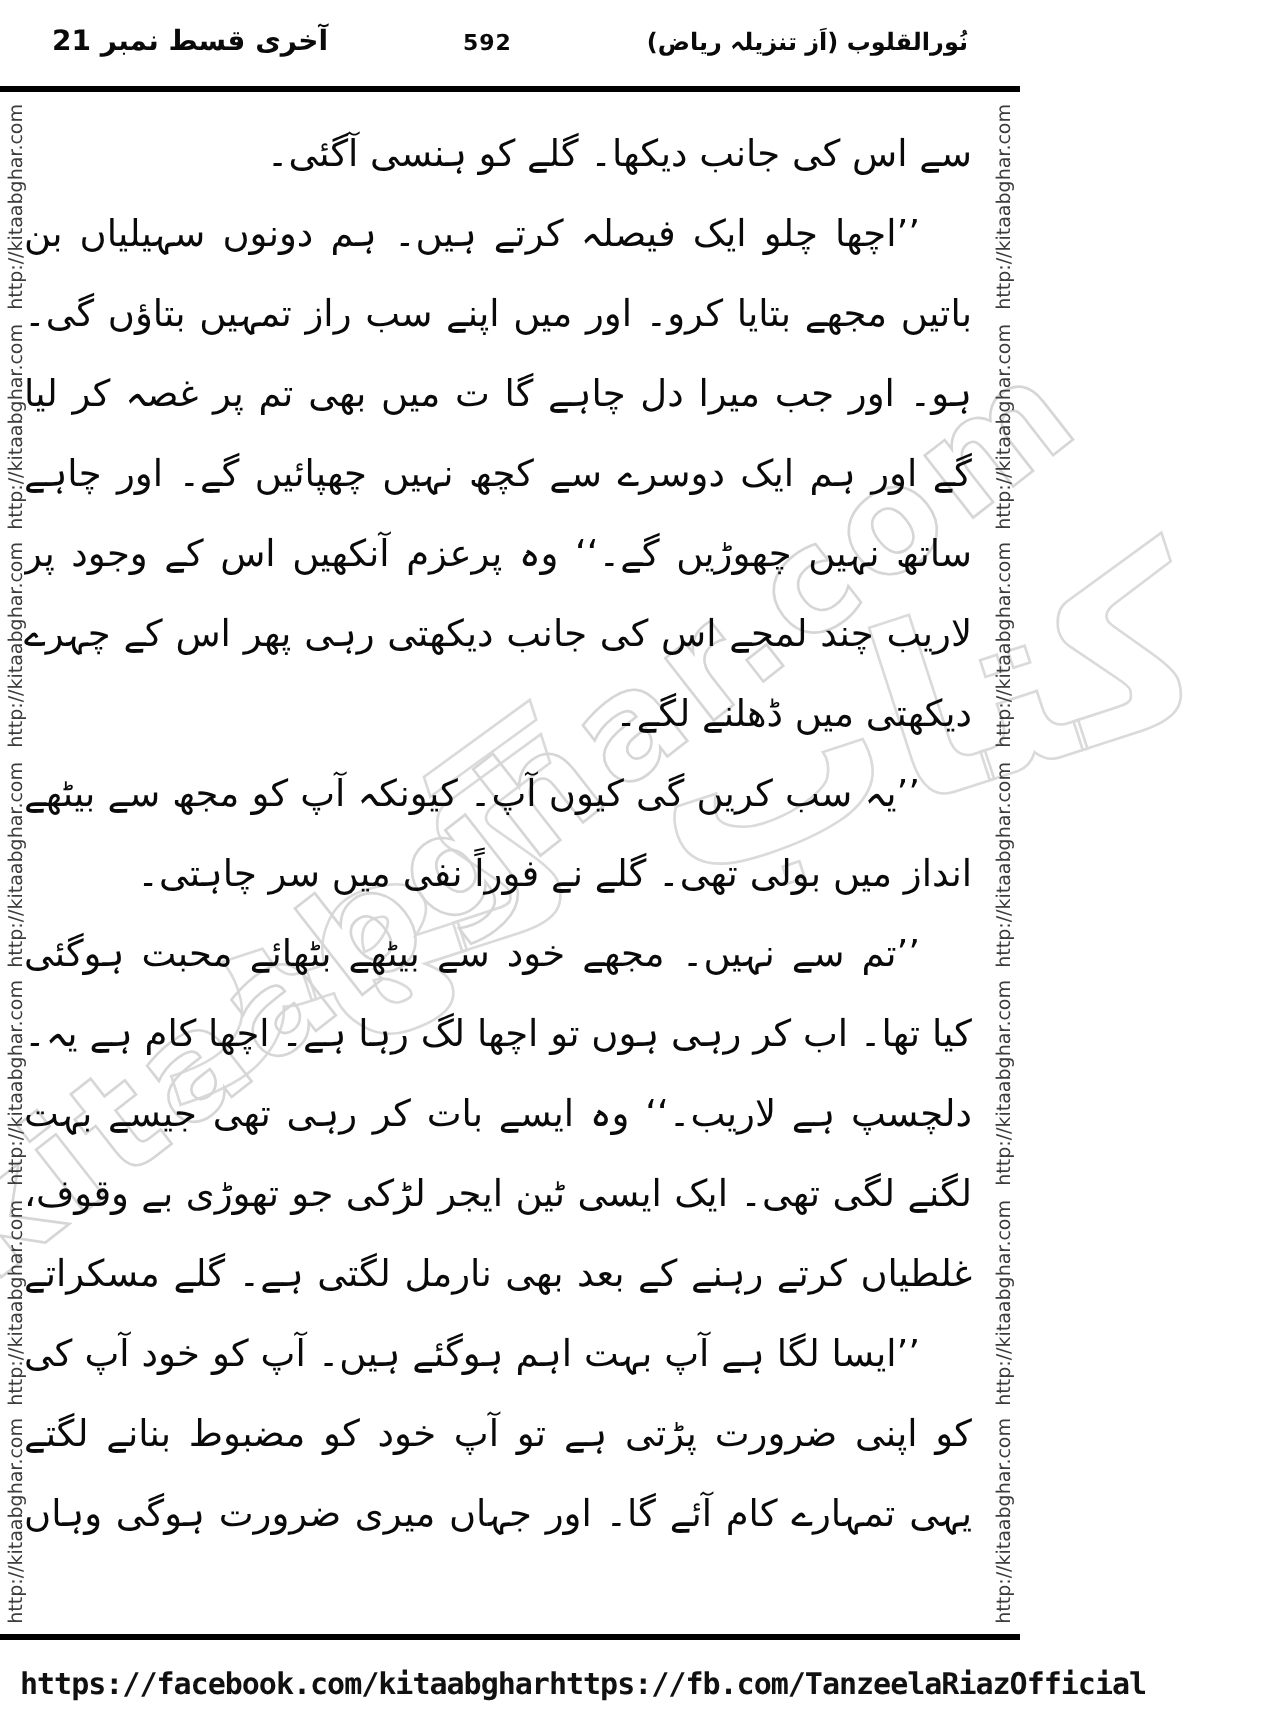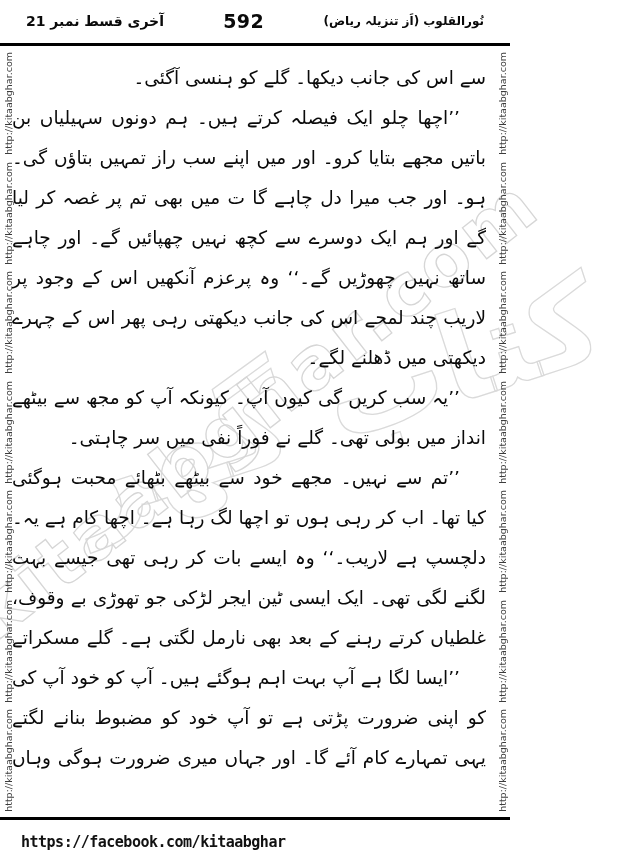--- a/index.html
+++ b/index.html
@@ -13,21 +13,21 @@
   }
   .page{position:relative;width:510px;height:868px;}
 
   
   .header{
     position:absolute;top:0;left:0;right:0;height:42px;
     display:flex;align-items:center;justify-content:space-between;
     padding:0 26px;box-sizing:border-box;
   }
   .header .h-left{font-size:14px;font-weight:bold;direction:rtl;}
-  .header .h-center{font-size:19px;font-weight:bold;letter-spacing:.5px;}
+  .header .h-center{font-size:11px;font-weight:bold;letter-spacing:.5px;}
   .header .h-right{font-size:12px;font-weight:bold;direction:rtl;}
   .header-rule{
     position:absolute;top:43px;left:0;right:0;height:3px;background:#000;
   }
 
   
   .wm-layer{position:absolute;inset:0;z-index:0;pointer-events:none;}
   .wm-diag{
     position:absolute;left:50%;top:47%;
     transform:translate(-50%,-50%) rotate(-38deg);
@@ -74,21 +74,21 @@
   }
   .line.pstart{padding-right:26px;}
 
   
   .footer-rule{
     position:absolute;bottom:48px;left:0;right:0;height:3px;background:#000;
   }
   .footer{
     position:absolute;bottom:6px;left:0;right:0;height:40px;
     display:flex;align-items:center;justify-content:space-between;
-    padding:0 21px;box-sizing:border-box;
+    padding:0 10px;box-sizing:border-box;
     font-family:"DejaVu Sans Mono",monospace;
     font-weight:bold;font-size:15px;letter-spacing:-0.5px;
     color:#111;
   }
 </style>
 </head>
 <body>
 
 <div class="page">
 
@@ -141,15 +141,16 @@
     <div class="line full">لگنے لگی تھی۔ ایک ایسی ٹین ایجر لڑکی جو تھوڑی بے وقوف، تھوڑی سمجھ دار اور تھوڑی حساس ہوتی ہے۔ جو</div>
     <div class="line full">غلطیاں کرتے رہنے کے بعد بھی نارمل لگتی ہے۔ گلے مسکراتے ہوئے اسے جیسے بہت سمجھ داری کی باتیں</div>
     <div class="line pstart full">’’ایسا لگا ہے آپ بہت اہم ہوگئے ہیں۔ آپ کو خود آپ کی ضرورت پڑگئی ہے۔ اور جب آپ</div>
     <div class="line full">کو اپنی ضرورت پڑتی ہے تو آپ خود کو مضبوط بنانے لگتے ہیں۔ میں چاہتی ہوں تم بھی خود کو مضبوط بناؤ۔</div>
     <div class="line full">یہی تمہارے کام آئے گا۔ اور جہاں میری ضرورت ہوگی وہاں تم مجھے ہمیشہ اپنی پشت پر پاؤ گی۔‘‘</div>
   </div>
 
   <div class="footer-rule"></div>
   <div class="footer">
     <span>https://facebook.com/kitaabghar</span>
+    <span>https://fb.com/TanzeelaRiazOfficial</span>
   </div>
 
 </div>
 
 </body></html>

